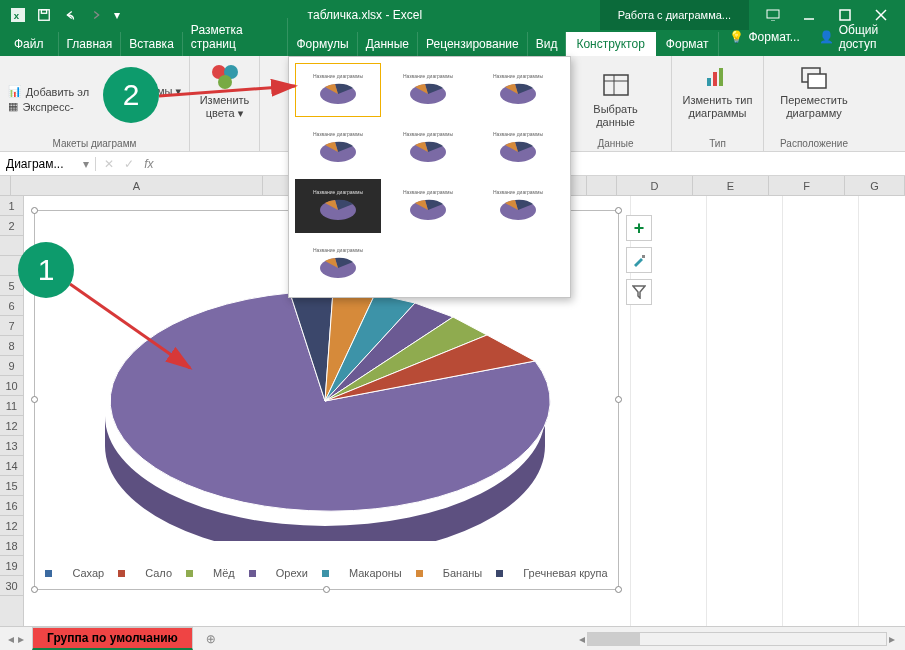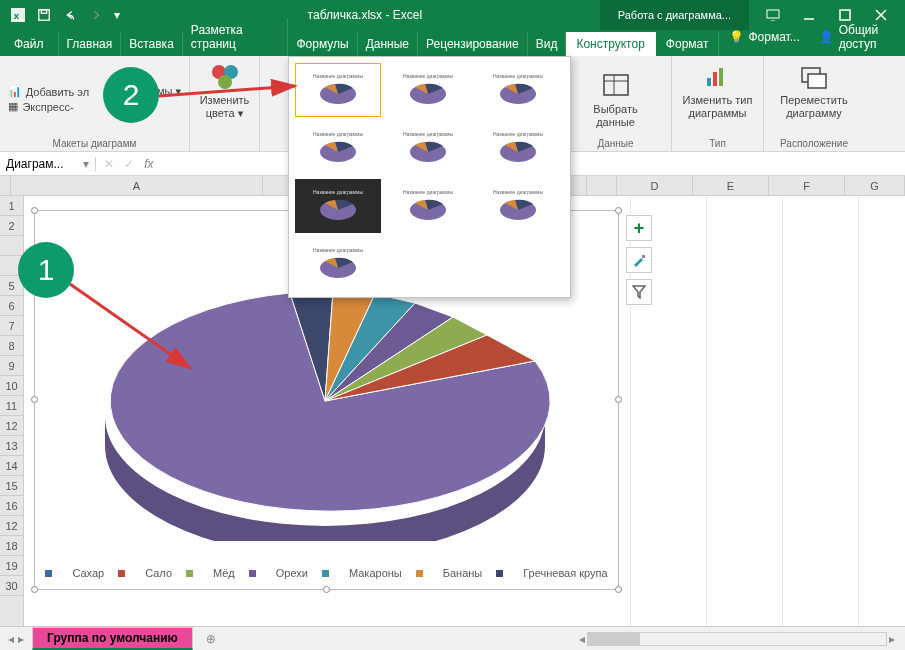--- a/index.html
+++ b/index.html
@@ -72,21 +72,21 @@
 .gitem-pie{width:50px;height:28px;}
 
 
 .anno-circle{position:absolute;width:56px;height:56px;border-radius:50%;background:#0d9b6c;color:#fff;display:flex;align-items:center;justify-content:center;font-size:30px;font-weight:400;z-index:200;}
 .anno-arrow{position:absolute;z-index:199;}
 
 
 .sheet-tabs{height:24px;border-top:1px solid #ccc;background:#f1f1f1;display:flex;align-items:center;font-size:12px;}
 .st-nav{display:flex;gap:4px;padding:0 8px;color:#888;}
 .st-nav span{cursor:pointer;}
-.st-tab{padding:3px 14px;background:#ec4899;border:1px solid #ccc;border-bottom:2px solid #108046;font-weight:bold;cursor:pointer;}
+.st-tab{padding:3px 14px;background:#ef4444;border:1px solid #ccc;border-bottom:2px solid #108046;font-weight:bold;cursor:pointer;}
 .st-add{width:24px;height:24px;display:flex;align-items:center;justify-content:center;color:#888;cursor:pointer;margin-left:6px;}
 .st-scroll{margin-left:auto;display:flex;align-items:center;gap:2px;padding:0 10px;}
 .hscroll{width:300px;height:14px;background:#f1f1f1;border:1px solid #ccc;position:relative;}
 .hscroll-thumb{position:absolute;left:0;top:0;bottom:0;width:52px;background:#cdcdcd;}
 </style>
 </head>
 <body>
 
 <div class="titlebar">
   <div class="qat">

